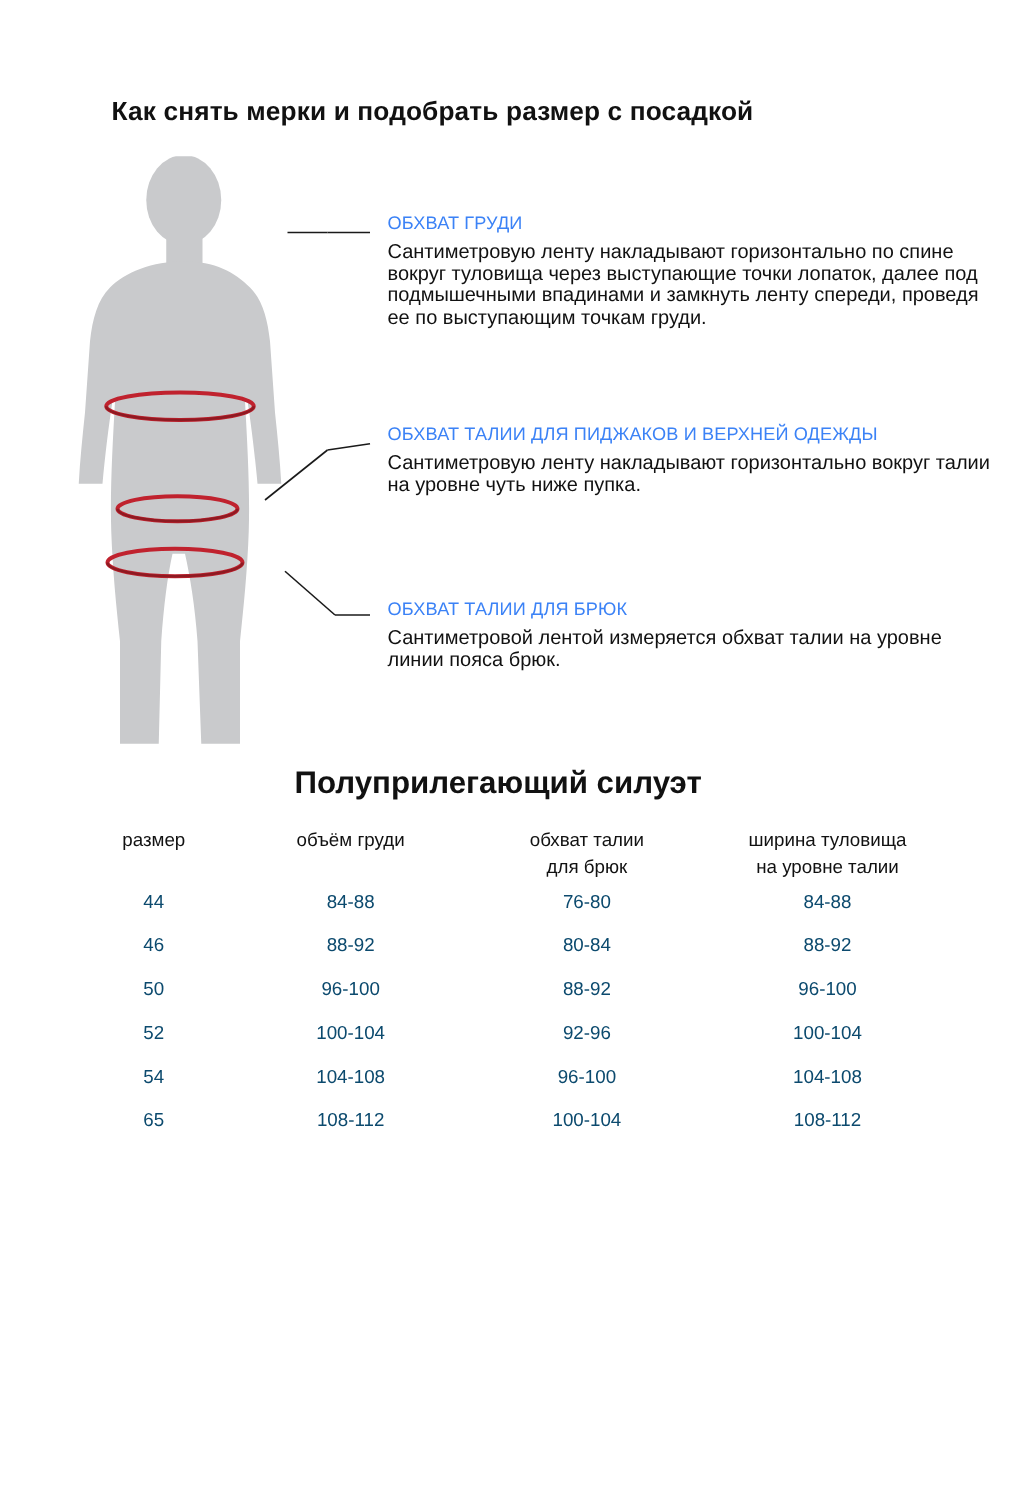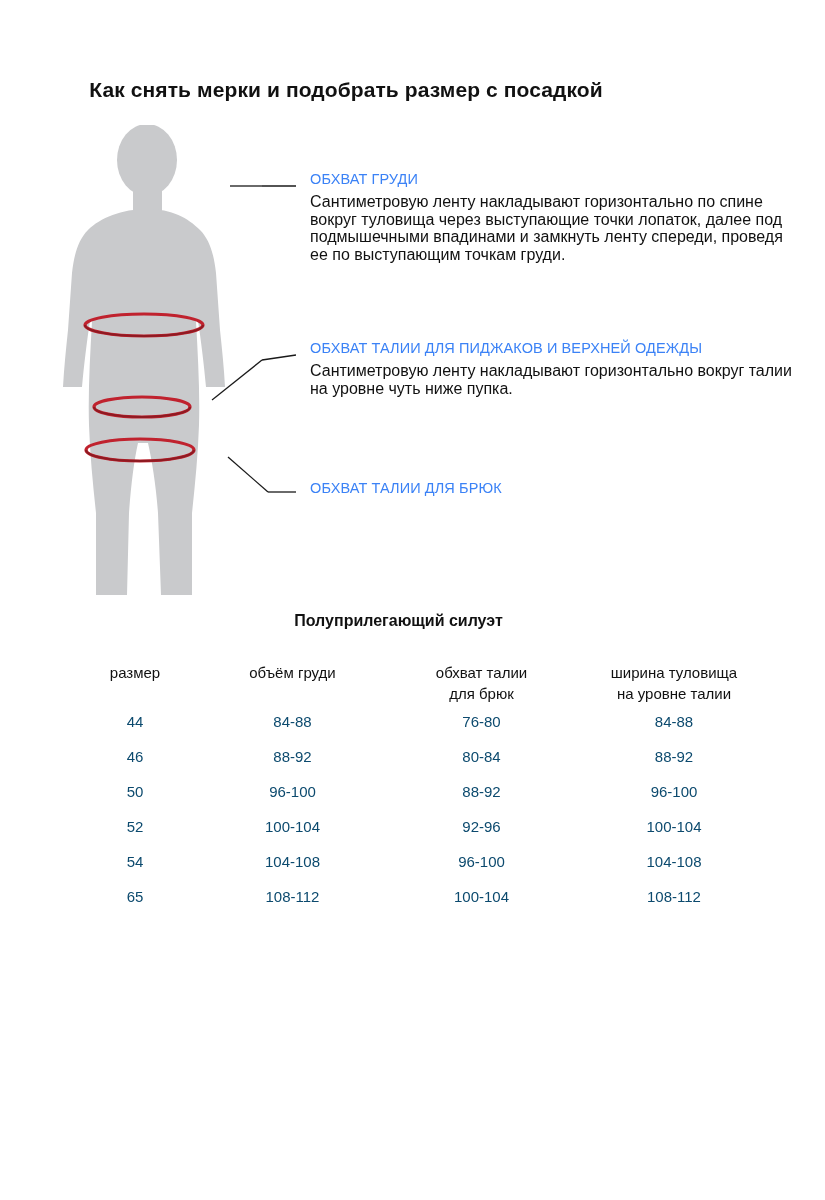--- a/index.html
+++ b/index.html
@@ -64,29 +64,29 @@
   .ann-waist-jacket { top: 215px; left: 10px; width: 500px; }
   .ann-waist-trousers { top: 355px; left: 10px; width: 490px; }
 
   
   .table-title {
     position: absolute;
     top: 612px;
     left: 0;
     width: 797px;
     text-align: center;
-    font-size: 16px;
+    font-size: 25px;
     font-weight: bold;
     color: #111;
   }
 
   table.size-table {
     position: absolute;
     top: 660px;
-    left: 72px;
+    left: 60px;
     width: 700px;
     border-collapse: collapse;
     font-size: 15px;
   }
   table.size-table th {
     font-weight: normal;
     font-size: 15px;
     color: #111;
     padding: 4px 0 2px 0;
     text-align: center;
@@ -184,20 +184,21 @@
     <div class="ann-body">Сантиметровую ленту накладывают горизонтально по спине вокруг туловища через выступающие точки лопаток, далее под подмышечными впадинами и замкнуть ленту спереди, проведя ее по выступающим точкам груди.</div>
   </div>
 
   <div class="ann-block ann-waist-jacket">
     <div class="ann-title">ОБХВАТ ТАЛИИ ДЛЯ ПИДЖАКОВ И ВЕРХНЕЙ ОДЕЖДЫ</div>
     <div class="ann-body">Сантиметровую  ленту накладывают горизонтально вокруг талии на уровне чуть ниже пупка.</div>
   </div>
 
   <div class="ann-block ann-waist-trousers">
     <div class="ann-title">ОБХВАТ ТАЛИИ ДЛЯ БРЮК</div>
+    <div class="ann-body">Сантиметровой лентой измеряется обхват талии на уровне линии пояса брюк.</div>
   </div>
 
 </div>
 
 <div class="table-title">Полуприлегающий силуэт</div>
 
 <table class="size-table">
   <thead>
     <tr>
       <th>

